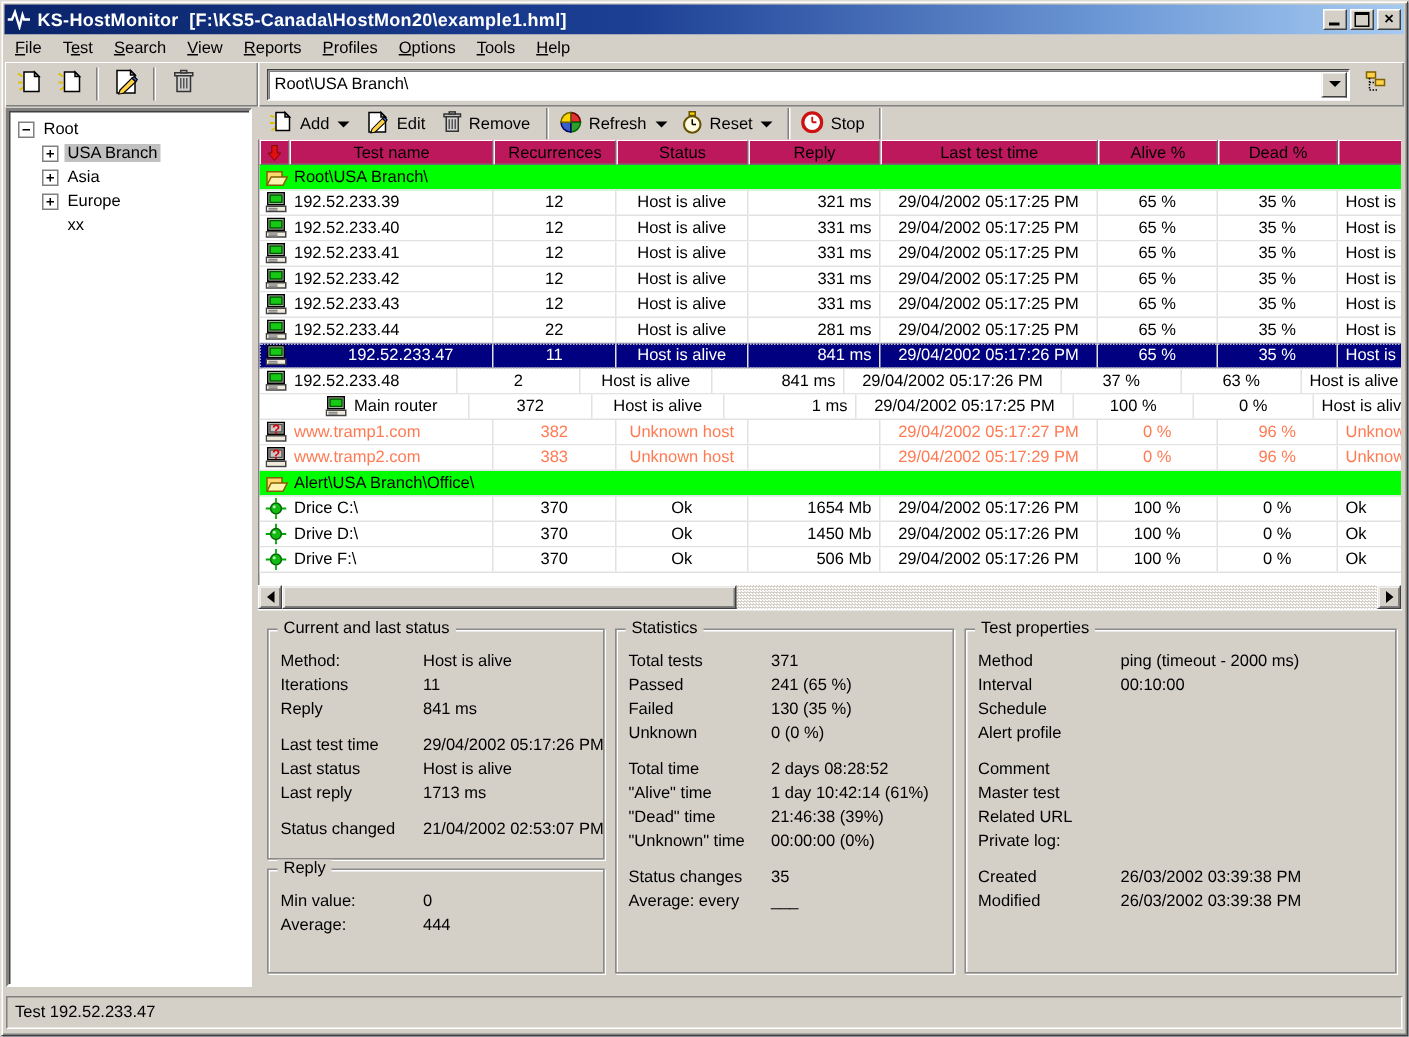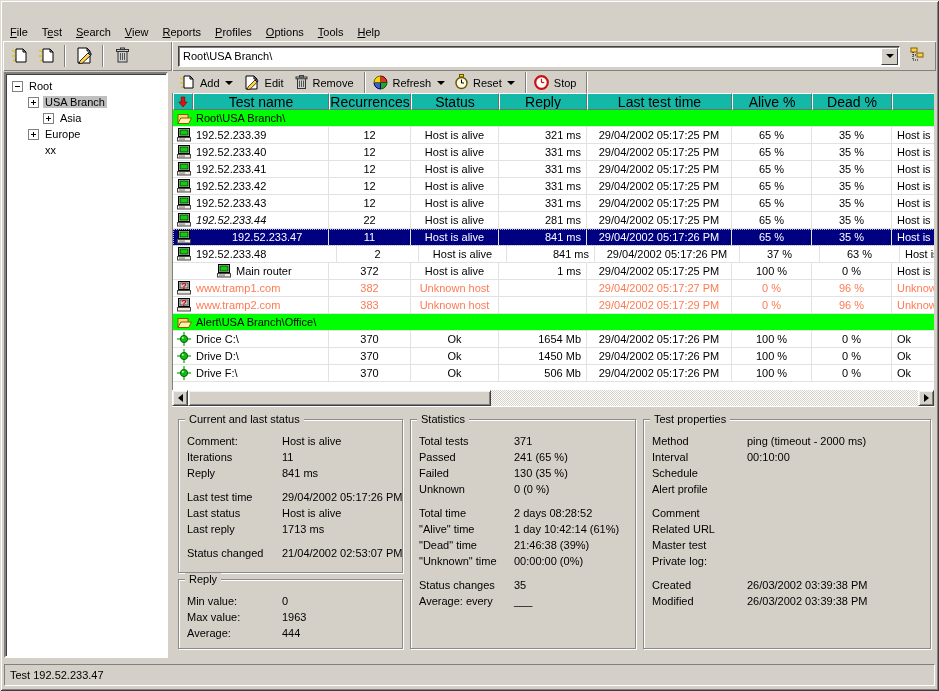--- a/index.html
+++ b/index.html
@@ -48,22 +48,22 @@
   .tree-label.selected{background:#c0c0c0;}
   
   .right{position:absolute;left:172px;top:72px;width:763px;height:586px;background:#d4d0c8;}
   .test-toolbar{position:absolute;left:0;top:1px;width:763px;height:20px;display:flex;align-items:center;padding:0 4px;}
   .tbtn{display:flex;align-items:center;gap:5px;padding:1px 7px 1px 4px;height:20px;}
   .dd{width:13px;height:18px;display:flex;align-items:center;justify-content:center;margin-left:-4px;margin-right:4px;}
   
   .table-viewport{position:absolute;left:0;top:21px;width:762px;height:297px;background:#fff;overflow:hidden;
     border-left:1px solid #808080;}
   .thead{display:flex;width:880px;height:17px;}
-  .th{background:#14b8a6;border:1px solid;border-color:#fff #6e6e6e #6e6e6e #fff;height:17px;
-    display:flex;align-items:center;justify-content:center;font-size:14px;flex:none;overflow:hidden;}
+  .th{background:#be185d;border:1px solid;border-color:#fff #6e6e6e #6e6e6e #fff;height:17px;
+    display:flex;align-items:center;justify-content:center;font-size:11px;flex:none;overflow:hidden;}
   .tbody{width:880px;}
   .tr{display:flex;width:880px;height:17px;border-bottom:1px solid #e2e2e2;background:#fff;align-items:center;}
   .tr.group{background:#00ff00;}
   .tr.sel{background:#000080;color:#fff;outline:1px dotted #c0c0c0;outline-offset:-1px;}
   .tr.dead{color:#ff7a52;}
   .td{height:16px;line-height:16px;flex:none;overflow:hidden;white-space:nowrap;border-right:1px solid #e2e2e2;padding:0 5px;}
   .td.first{display:flex;align-items:center;gap:4px;padding-left:3px;}
   .row-icon{width:16px;height:14px;flex:none;display:inline-flex;align-items:center;justify-content:center;}
   
   .hscroll{position:absolute;left:0;top:318px;width:762px;height:16px;display:flex;
@@ -86,20 +86,33 @@
   
   .statusbar{position:absolute;left:3px;top:661px;width:933px;height:27px;background:#d4d0c8;padding-top:3px;}
   .status-field{height:22px;margin:0 1px;border:1px solid;border-color:#808080 #fff #fff #808080;
     display:flex;align-items:center;padding:0 5px;}
 </style>
 </head>
 <body>
 
 <div class="window">
 
+  <div class="titlebar">
+    <span style="display:flex;">
+      <svg width="16" height="14" viewBox="0 0 16 14">
+          <polyline points="0,7 3,7 5,2 8,12 10,4 11,7 15,7" fill="none" stroke="#fff" stroke-width="1.6"></polyline>
+        </svg>
+    </span>
+    <span class="title-text">KS-HostMonitor  [F:\KS5-Canada\HostMon20\example1.hml]</span>
+    <span class="win-btns">
+      <span class="wbtn btn-min"></span>
+      <span class="wbtn btn-max"></span>
+      <span class="wbtn btn-close">×</span>
+    </span>
+  </div>
 
   <div class="menubar" id="menubar">
       <div class="menu-item"><u>F</u><span>i</span><span>l</span><span>e</span></div>
       <div class="menu-item"><span>T</span><u>e</u><span>s</span><span>t</span></div>
       <div class="menu-item"><u>S</u><span>e</span><span>a</span><span>r</span><span>c</span><span>h</span></div>
       <div class="menu-item"><u>V</u><span>i</span><span>e</span><span>w</span></div>
       <div class="menu-item"><u>R</u><span>e</span><span>p</span><span>o</span><span>r</span><span>t</span><span>s</span></div>
       <div class="menu-item"><u>P</u><span>r</span><span>o</span><span>f</span><span>i</span><span>l</span><span>e</span><span>s</span></div>
       <div class="menu-item"><u>O</u><span>p</span><span>t</span><span>i</span><span>o</span><span>n</span><span>s</span></div>
       <div class="menu-item"><u>T</u><span>o</span><span>o</span><span>l</span><span>s</span></div>
@@ -173,21 +186,21 @@
 
   <div class="tree-panel" id="tree">
       <div class="tree-item" style="padding-left: 4px;">
         <span class="expander minus"></span>
         <span class="tree-label">Root</span>
       </div>
       <div class="tree-item" style="padding-left: 20px;">
         <span class="expander plus"></span>
         <span class="tree-label selected">USA Branch</span>
       </div>
-      <div class="tree-item" style="padding-left: 35px;">
+      <div class="tree-item" style="padding-left: 20px;">
         <span class="expander plus"></span>
         <span class="tree-label">Asia</span>
       </div>
       <div class="tree-item" style="padding-left: 20px;">
         <span class="expander plus"></span>
         <span class="tree-label">Europe</span>
       </div>
       <div class="tree-item" style="padding-left: 20px;">
         <span style="width: 15px; flex: 0 0 auto;"></span>
         <span class="tree-label">xx</span>
@@ -396,21 +409,21 @@
             </div>
             <div class="td" style="width: 82px; text-align: center;">12</div>
             <div class="td" style="width: 88px; text-align: center;">Host is alive</div>
             <div class="td" style="width: 88px; text-align: right;">331 ms</div>
             <div class="td" style="width: 145px; text-align: center;">29/04/2002 05:17:25 PM</div>
             <div class="td" style="width: 80px; text-align: center;">65 %</div>
             <div class="td" style="width: 80px; text-align: center;">35 %</div>
             <div class="td" style="width: 160px; text-align: left;">Host is alive</div>
           </div>
           <div class="tr">
-            <div class="td first" style="width: 156px; text-align: left; font-style: italic;">
+            <div class="td first" style="width: 156px; text-align: left;">
               <span class="row-icon">
                 <svg width="15" height="14" viewBox="0 0 15 14">
                   <rect x="1.5" y="0.5" width="11" height="8" fill="#d4d0c8" stroke="#000"></rect>
                   <rect x="3" y="2" width="8" height="5" fill="#15c915" stroke="#005500"></rect>
                   <rect x="0.5" y="9.5" width="13" height="3.5" fill="#efeadb" stroke="#444"></rect>
                   <line x1="2" y1="11" x2="8" y2="11" stroke="#888"></line>
                   <line x1="2" y1="12.2" x2="8" y2="12.2" stroke="#888"></line>
                 </svg>
               </span>
               <span>192.52.233.44</span>
@@ -438,42 +451,42 @@
             </div>
             <div class="td" style="width: 82px; text-align: center;">11</div>
             <div class="td" style="width: 88px; text-align: center;">Host is alive</div>
             <div class="td" style="width: 88px; text-align: right;">841 ms</div>
             <div class="td" style="width: 145px; text-align: center;">29/04/2002 05:17:26 PM</div>
             <div class="td" style="width: 80px; text-align: center;">65 %</div>
             <div class="td" style="width: 80px; text-align: center;">35 %</div>
             <div class="td" style="width: 160px; text-align: left;">Host is alive</div>
           </div>
           <div class="tr">
-            <div class="td first" style="width: 164px; text-align: left;">
+            <div class="td first" style="width: 132px; text-align: left;">
               <span class="row-icon">
                 <svg width="15" height="14" viewBox="0 0 15 14">
                   <rect x="1.5" y="0.5" width="11" height="8" fill="#d4d0c8" stroke="#000"></rect>
                   <rect x="3" y="2" width="8" height="5" fill="#15c915" stroke="#005500"></rect>
                   <rect x="0.5" y="9.5" width="13" height="3.5" fill="#efeadb" stroke="#444"></rect>
                   <line x1="2" y1="11" x2="8" y2="11" stroke="#888"></line>
                   <line x1="2" y1="12.2" x2="8" y2="12.2" stroke="#888"></line>
                 </svg>
               </span>
               <span>192.52.233.48</span>
             </div>
             <div class="td" style="width: 82px; text-align: center;">2</div>
             <div class="td" style="width: 88px; text-align: center;">Host is alive</div>
             <div class="td" style="width: 88px; text-align: right;">841 ms</div>
             <div class="td" style="width: 145px; text-align: center;">29/04/2002 05:17:26 PM</div>
             <div class="td" style="width: 80px; text-align: center;">37 %</div>
             <div class="td" style="width: 80px; text-align: center;">63 %</div>
             <div class="td" style="width: 160px; text-align: left;">Host is alive</div>
           </div>
           <div class="tr">
-            <div class="td first" style="width: 156px; text-align: left; padding-left: 43px;">
+            <div class="td first" style="width: 140px; text-align: left; padding-left: 43px;">
               <span class="row-icon">
                 <svg width="15" height="14" viewBox="0 0 15 14">
                   <rect x="1.5" y="0.5" width="11" height="8" fill="#d4d0c8" stroke="#000"></rect>
                   <rect x="3" y="2" width="8" height="5" fill="#15c915" stroke="#005500"></rect>
                   <rect x="0.5" y="9.5" width="13" height="3.5" fill="#efeadb" stroke="#444"></rect>
                   <line x1="2" y1="11" x2="8" y2="11" stroke="#888"></line>
                   <line x1="2" y1="12.2" x2="8" y2="12.2" stroke="#888"></line>
                 </svg>
               </span>
               <span>Main router</span>
@@ -621,21 +634,21 @@
       <span class="sbtn">
           <span class="tri-r"></span>
         </span>
     </div>
 
     <div class="info">
       <div class="gbox" style="left:6px;top:12px;width:225px;height:154px;">
         <span class="legend">Current and last status</span>
         <div>
             <div class="prow">
-              <span class="plabel">Comment:</span>
+              <span class="plabel">Method:</span>
               <span class="pvalue">Host is alive</span>
             </div>
             <div class="prow">
               <span class="plabel">Iterations</span>
               <span class="pvalue">11</span>
             </div>
             <div class="prow">
               <span class="plabel">Reply</span>
               <span class="pvalue">841 ms</span>
             </div>
@@ -658,24 +671,20 @@
           </div>
       </div>
       <div class="gbox" style="left:6px;top:172px;width:225px;height:70px;">
         <span class="legend">Reply</span>
         <div>
             <div class="prow">
               <span class="plabel">Min value:</span>
               <span class="pvalue">0</span>
             </div>
             <div class="prow">
-              <span class="plabel">Max value:</span>
-              <span class="pvalue">1963</span>
-            </div>
-            <div class="prow">
               <span class="plabel">Average:</span>
               <span class="pvalue">444</span>
             </div>
           </div>
       </div>
       <div class="gbox" style="left:238px;top:12px;width:226px;height:230px;">
         <span class="legend">Statistics</span>
         <div>
             <div class="prow">
               <span class="plabel">Total tests</span>
@@ -736,25 +745,25 @@
             </div>
             <div class="prow">
               <span class="plabel">Alert profile</span>
               <span class="pvalue"></span>
             </div>
             <div class="prow gap">
               <span class="plabel">Comment</span>
               <span class="pvalue"></span>
             </div>
             <div class="prow">
+              <span class="plabel">Master test</span>
+              <span class="pvalue"></span>
+            </div>
+            <div class="prow">
               <span class="plabel">Related URL</span>
-              <span class="pvalue"></span>
-            </div>
-            <div class="prow">
-              <span class="plabel">Master test</span>
               <span class="pvalue"></span>
             </div>
             <div class="prow">
               <span class="plabel">Private log:</span>
               <span class="pvalue"></span>
             </div>
             <div class="prow gap">
               <span class="plabel">Created</span>
               <span class="pvalue">26/03/2002 03:39:38 PM</span>
             </div>

